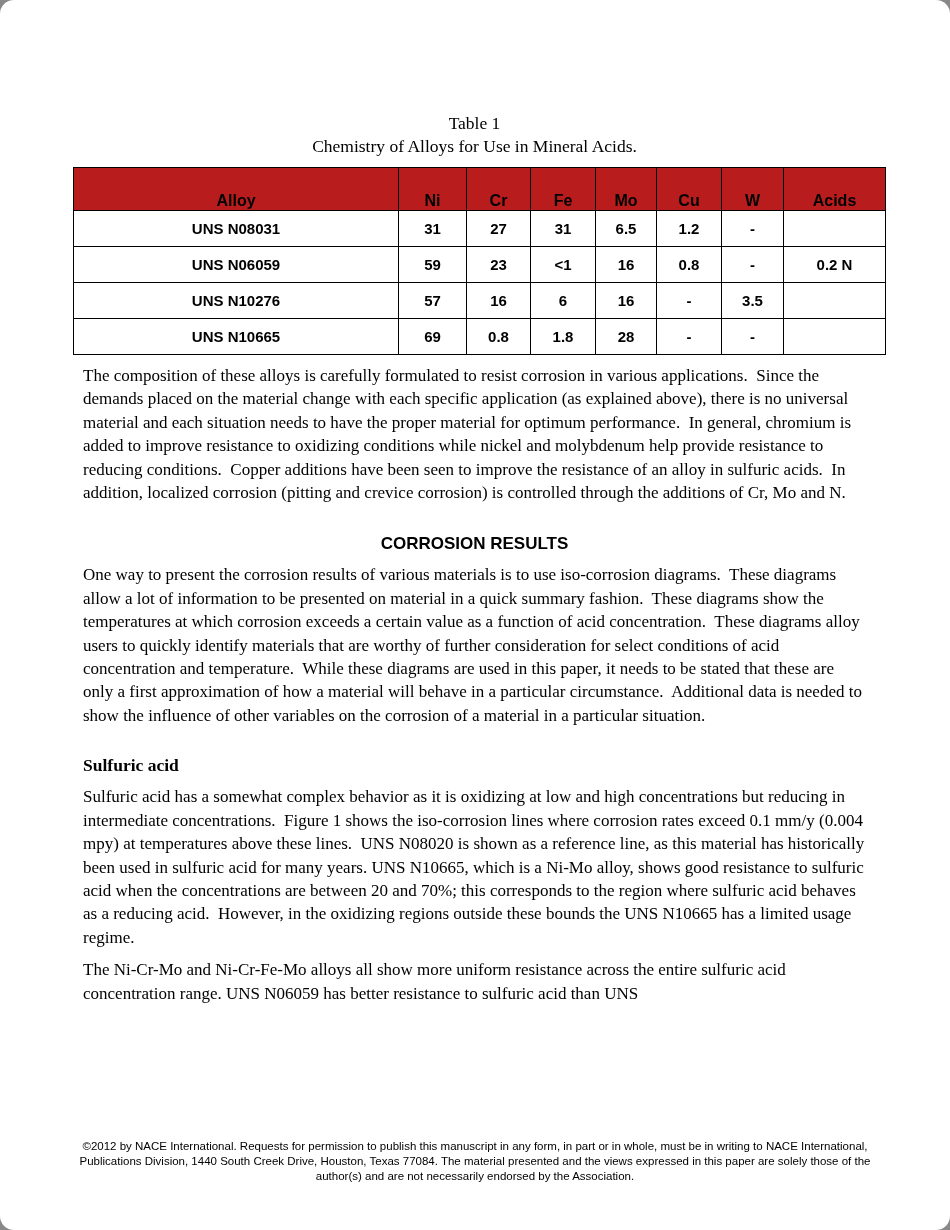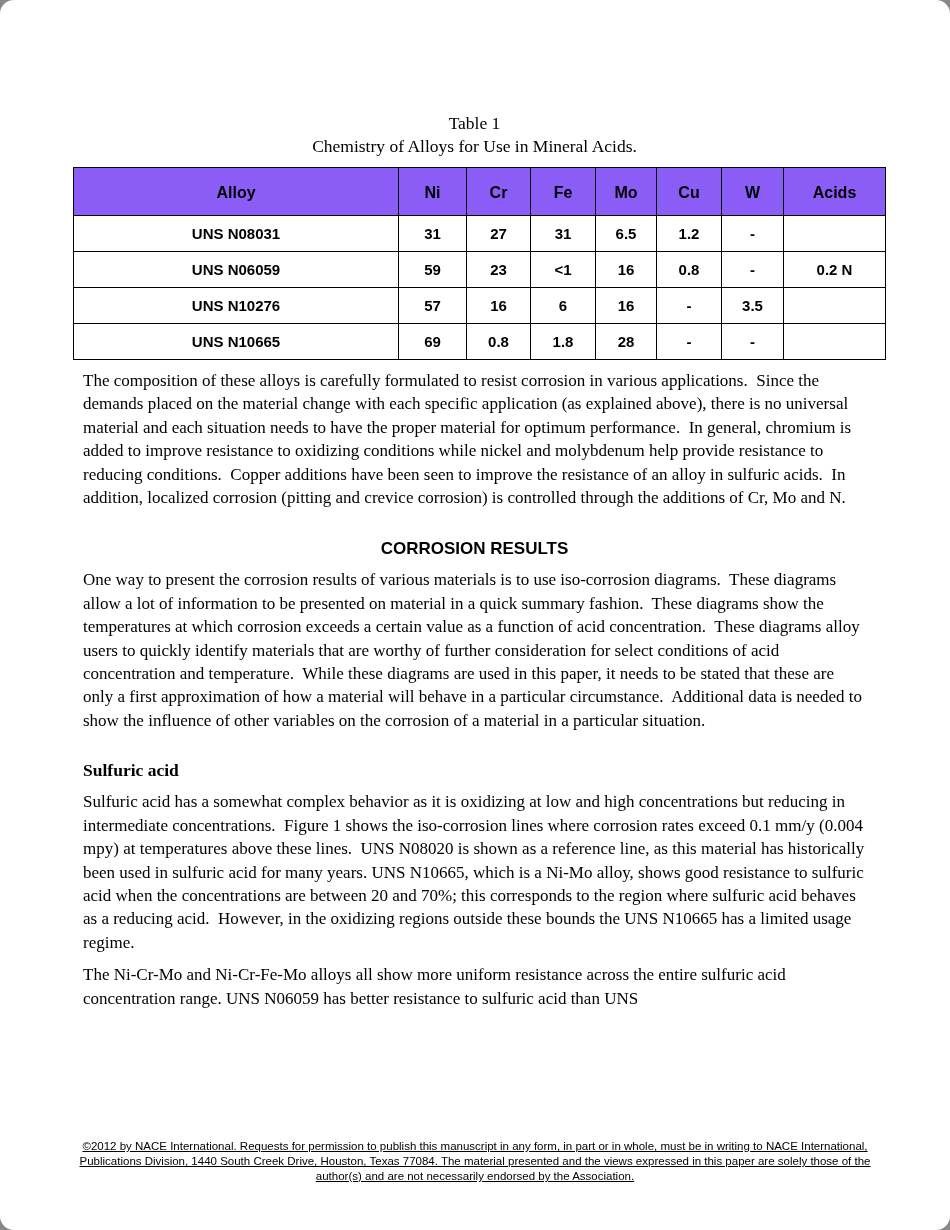--- a/index.html
+++ b/index.html
@@ -30,25 +30,25 @@
     width: 812px;
     margin-left: -10px;
     font-family: "Liberation Sans", sans-serif;
     font-weight: bold;
     text-align: center;
   }
   table.alloy-table th, table.alloy-table td {
     border: 1px solid #000000;
   }
   table.alloy-table th {
-    background: #8b5cf6;
+    background: #b91c1c;
     font-size: 16px;
-    height: 48px;
+    height: 41px;
     vertical-align: top;
-    padding-top: 16px;
+    padding-top: 24px;
   }
   table.alloy-table td {
     font-size: 15px;
     height: 36px;
     vertical-align: middle;
   }
   .body-par {
     font-size: 17px;
     line-height: 23.4px;
     margin-top: 9px;
@@ -70,21 +70,20 @@
   .footer {
     position: absolute;
     left: 58px;
     right: 58px;
     bottom: 46px;
     text-align: center;
     font-family: "Liberation Sans", sans-serif;
     font-size: 11.5px;
     line-height: 15px;
     color: #000000;
-    text-decoration: underline;
   }
 </style>
 </head>
 <body>
 
 <div class="page">
   <div class="content">
 
     <div class="table-title-block">
       <div>Table 1</div>

